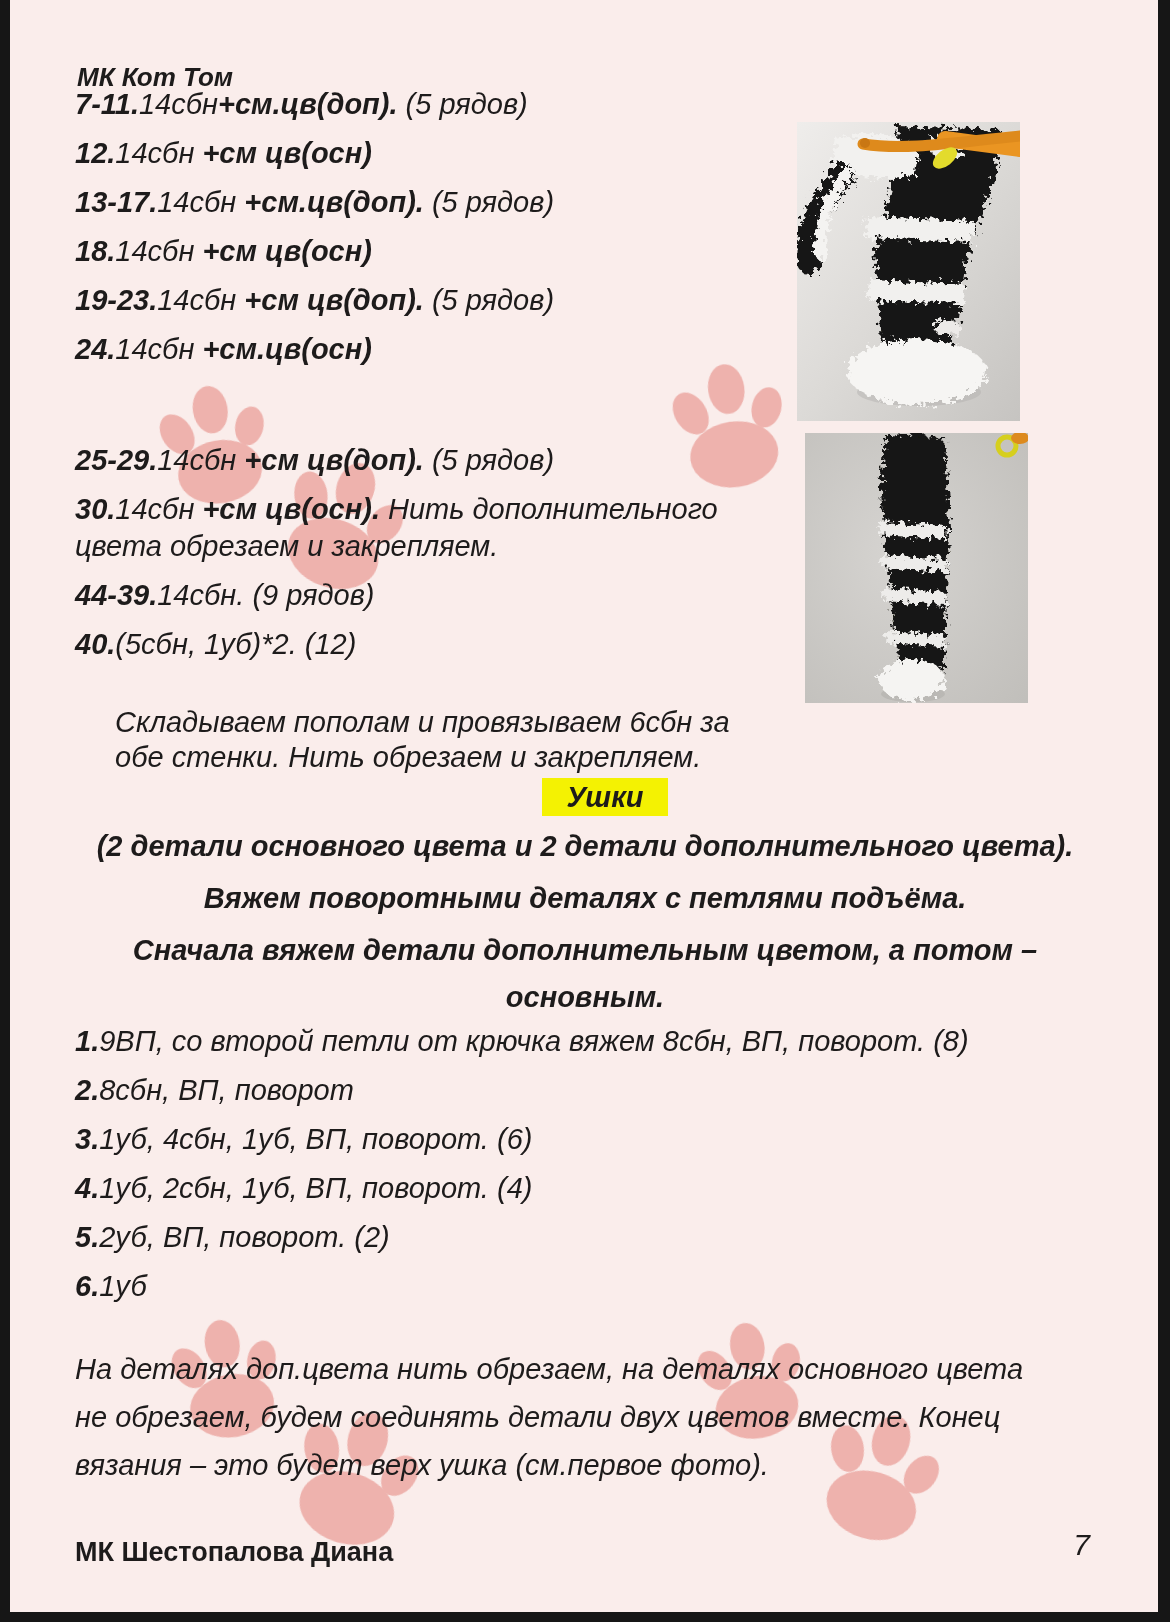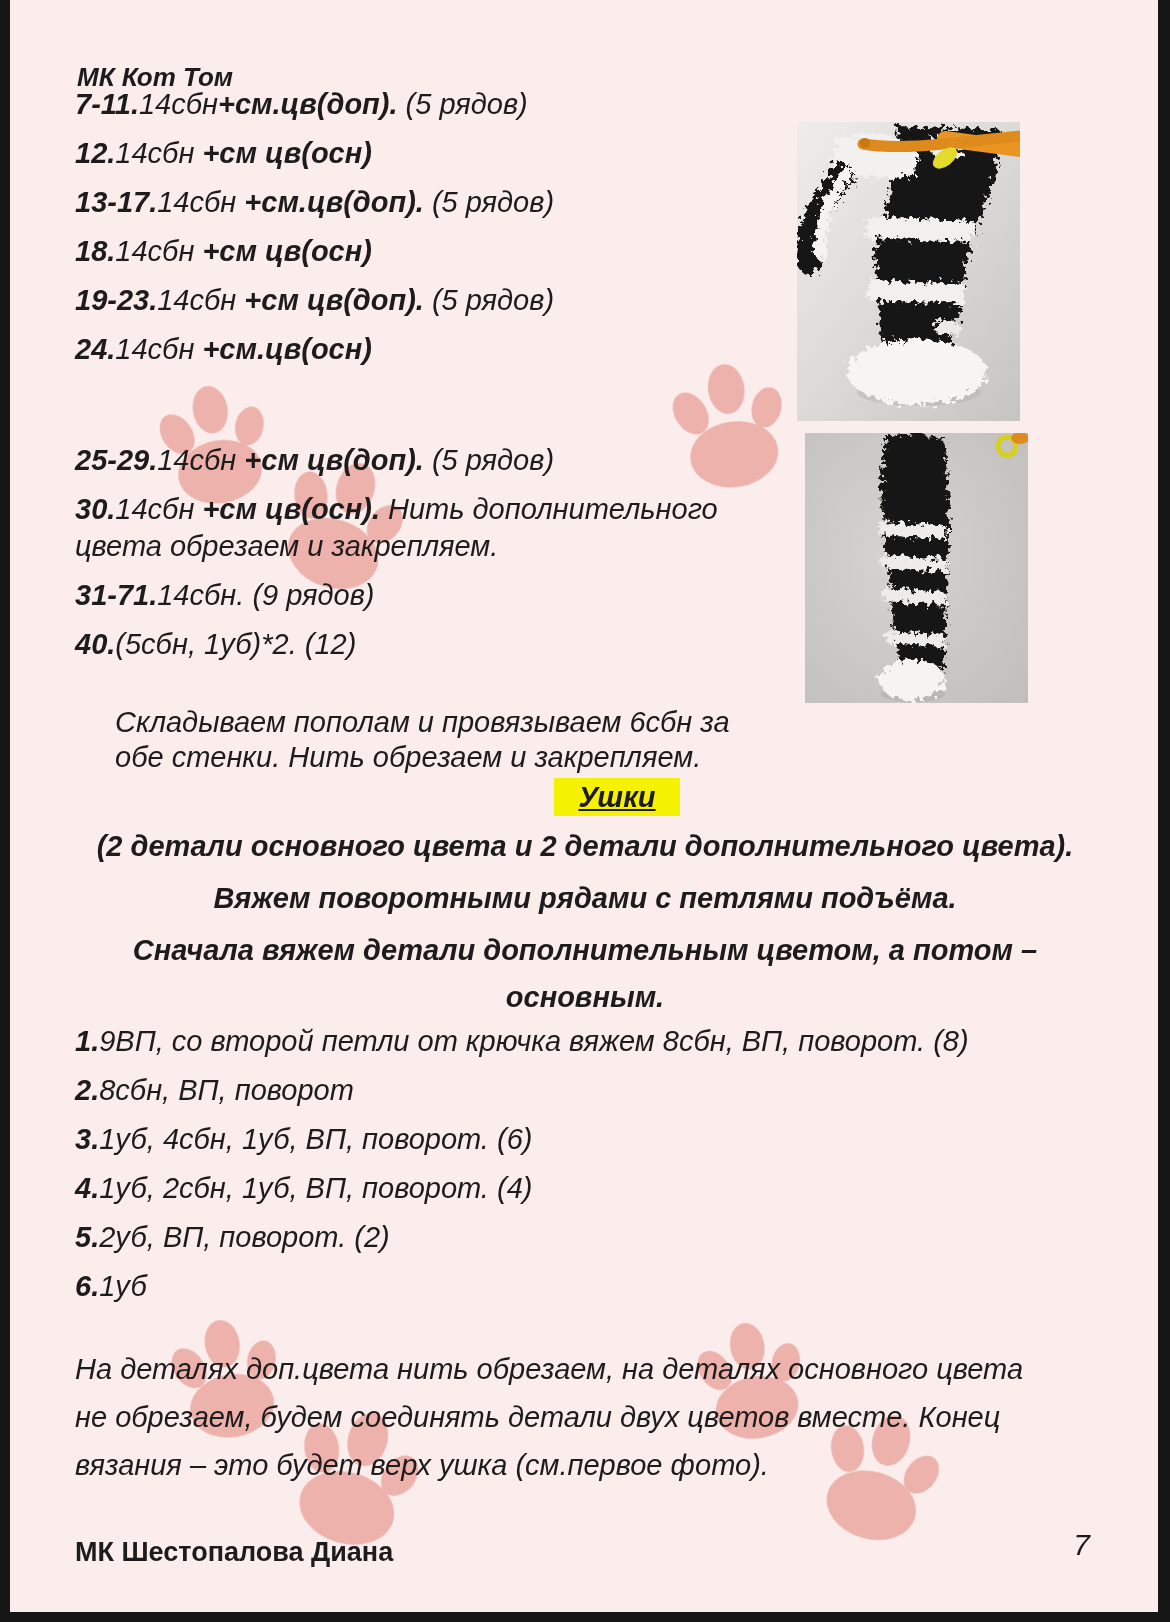--- a/index.html
+++ b/index.html
@@ -33,22 +33,22 @@
   .prow{margin-top:12px;line-height:37px;}
   #pattern-rows .prow:first-child{margin-top:0;}
   .prow.gap{margin-top:74px;}
   .prow.indent{}
   .prow.narrow{max-width:700px;}
   .prow b, .erow b{font-weight:700;}
   #fold-note{margin:42px 0 0 40px;max-width:660px;line-height:35px;}
   #ears-heading-line{margin-top:2px;text-align:center;line-height:40px;}
   #ears-heading{
     background:var(--highlight,#f4f202);
-    font-weight:700;text-decoration:underline;
-    padding:3px 24px;position:relative;left:32px;
+    font-weight:700;
+    padding:3px 24px;position:relative;left:20px;
   }
   #ears-intro .iline{font-weight:700;text-align:center;line-height:47px;margin-top:5px;}
   #ears-intro .iline:first-child{margin-top:6px;}
   #ears-intro .iline.cont{margin-top:0;text-align:center;}
   #ears-rows .erow{margin-top:12px;line-height:37px;}
   #ears-rows .erow:first-child{margin-top:2px;}
   #end-note{margin-top:40px;max-width:950px;line-height:48px;}
 
   #footer-author{
     position:absolute;left:75px;top:1537px;z-index:2;
@@ -159,33 +159,33 @@
   <div id="content">
     <div id="pattern-rows">
         <div class="prow indent"><b>7-11.</b><span>14сбн</span><b>+см.цв(доп).</b><span>  (5 рядов)</span></div>
         <div class="prow indent"><b>12.</b><span>14сбн </span><b>+см цв(осн)</b></div>
         <div class="prow"><b>13-17.</b><span>14сбн </span><b>+см.цв(доп).</b><span> (5 рядов)</span></div>
         <div class="prow"><b>18.</b><span>14сбн </span><b>+см цв(осн)</b></div>
         <div class="prow"><b>19-23.</b><span>14сбн </span><b>+см цв(доп).</b><span> (5 рядов)</span></div>
         <div class="prow"><b>24.</b><span>14сбн </span><b>+см.цв(осн)</b></div>
         <div class="prow gap"><b>25-29.</b><span>14сбн </span><b>+см цв(доп).</b><span> (5 рядов)</span></div>
         <div class="prow narrow"><b>30.</b><span>14сбн </span><b>+см цв(осн).</b><span> Нить дополнительного цвета обрезаем и закрепляем.</span></div>
-        <div class="prow"><b>31-71.</b><span>14сбн. (9 рядов)</span></div>
+        <div class="prow"><b>44-39.</b><span>14сбн. (9 рядов)</span></div>
         <div class="prow"><b>40.</b><span>(5сбн, 1уб)*2.  (12)</span></div>
       </div>
 
     <p id="fold-note">Складываем пополам и провязываем 6сбн за обе стенки. Нить обрезаем и закрепляем.</p>
 
     <div id="ears-heading-line">
       <span id="ears-heading">Ушки</span>
     </div>
 
     <div id="ears-intro">
         <div class="iline">(2 детали основного цвета и 2 детали дополнительного цвета).</div>
-        <div class="iline">Вяжем поворотными рядами с петлями подъёма.</div>
+        <div class="iline">Вяжем поворотными деталях с петлями подъёма.</div>
         <div class="iline">Сначала вяжем детали дополнительным цветом, а потом –</div>
         <div class="iline cont">основным.</div>
       </div>
 
     <div id="ears-rows">
         <div class="erow"><b>1.</b><span>9ВП, со второй петли от крючка вяжем 8сбн, ВП, поворот. (8)</span></div>
         <div class="erow"><b>2.</b><span>8сбн, ВП, поворот</span></div>
         <div class="erow"><b>3.</b><span>1уб, 4сбн, 1уб, ВП, поворот. (6)</span></div>
         <div class="erow"><b>4.</b><span>1уб, 2сбн, 1уб, ВП, поворот. (4)</span></div>
         <div class="erow"><b>5.</b><span>2уб, ВП, поворот. (2)</span></div>

